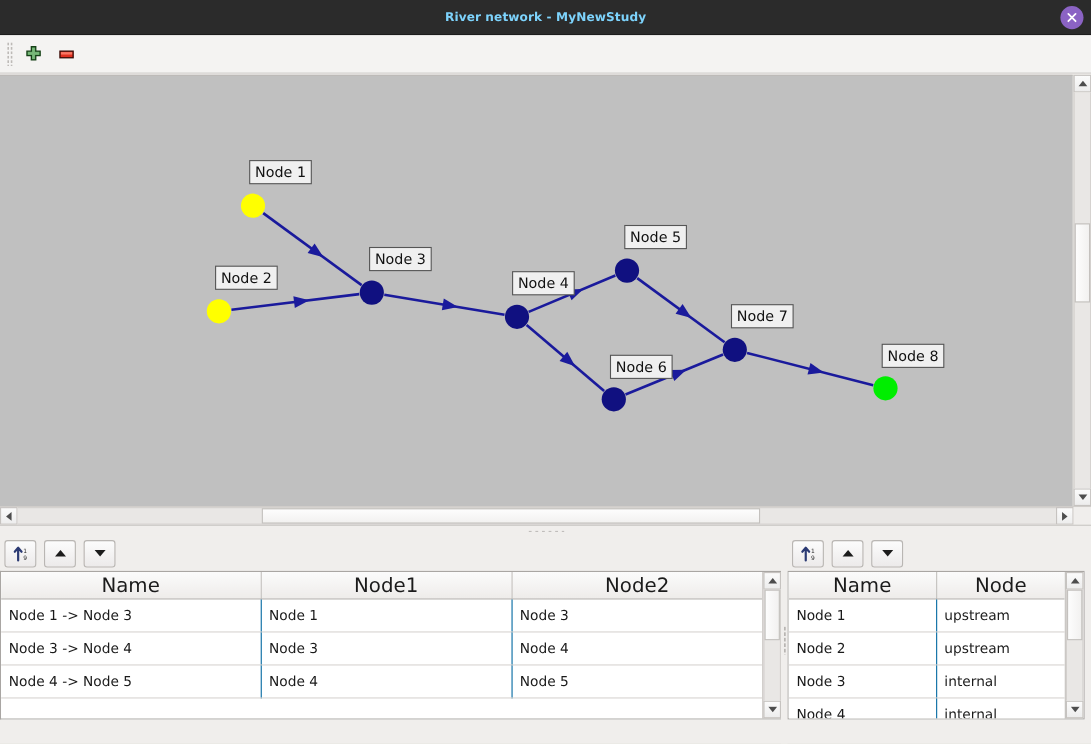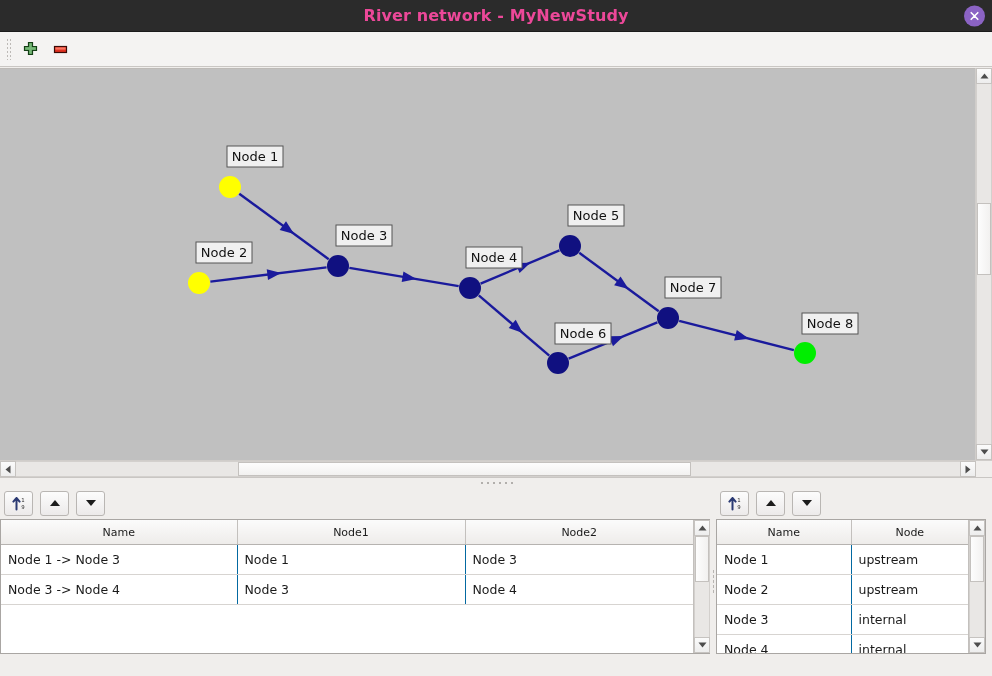--- a/index.html
+++ b/index.html
@@ -24,24 +24,24 @@
   .titlebar {
     position: relative;
     height: 31px;
     background: #2b2b2b;
     color: #ffffff;
     display: flex; align-items: center; justify-content: center;
     flex: 0 0 auto;
     border-bottom: 1px solid #1b1b1b;
   }
   .titlebar-text {
-    font-size: 16px;
+    font-size: 11px;
     font-weight: bold;
     letter-spacing: 0.1px;
-    color: #ec4899;
+    color: #7dd3fc;
   }
   .close-btn {
     position: absolute;
     right: 7px; top: 50%;
     transform: translateY(-50%);
     width: 21px; height: 21px;
     border-radius: 50%;
     background: #8b63c4;
     display: flex; align-items: center; justify-content: center;
     cursor: pointer;
@@ -243,21 +243,21 @@
     table-layout: fixed;
     width: 100%;
     font-size: 12.5px;
     color: #1a1a1a;
   }
   table.grid th {
     background: linear-gradient(#fbfbfb,#eeecea);
     border-right: 1px solid #c3c0bd;
     border-bottom: 1px solid #b6b3b0;
     font-weight: normal;
-    font-size: 11px;
+    font-size: 18px;
     height: 22px;
     color: #1b1b1b;
     text-align: center;
     cursor: pointer;
   }
   table.grid th:last-child { border-right: none; }
   table.grid td {
     border-right: 1px solid #0369a1;
     border-bottom: 1px solid #d7d4d1;
     height: 29px;
@@ -461,20 +461,25 @@
                 <tr>
                   <td>Node 1 -&gt; Node 3</td>
                   <td>Node 1</td>
                   <td>Node 3</td>
                 </tr>
                 <tr>
                   <td>Node 3 -&gt; Node 4</td>
                   <td>Node 3</td>
                   <td>Node 4</td>
                 </tr>
+                <tr>
+                  <td>Node 4 -&gt; Node 5</td>
+                  <td>Node 4</td>
+                  <td>Node 5</td>
+                </tr>
               </tbody>
           </table>
         </div>
         <div class="grid-vscroll">
           <div class="sb-arrow">
             <svg class="tri" width="9" height="6" viewBox="0 0 9 6">
               <path d="M4.5 0.5 L8.5 5.5 L0.5 5.5 z" fill="#4d4d4d"></path>
             </svg>
           </div>
           <div class="sb-track">

